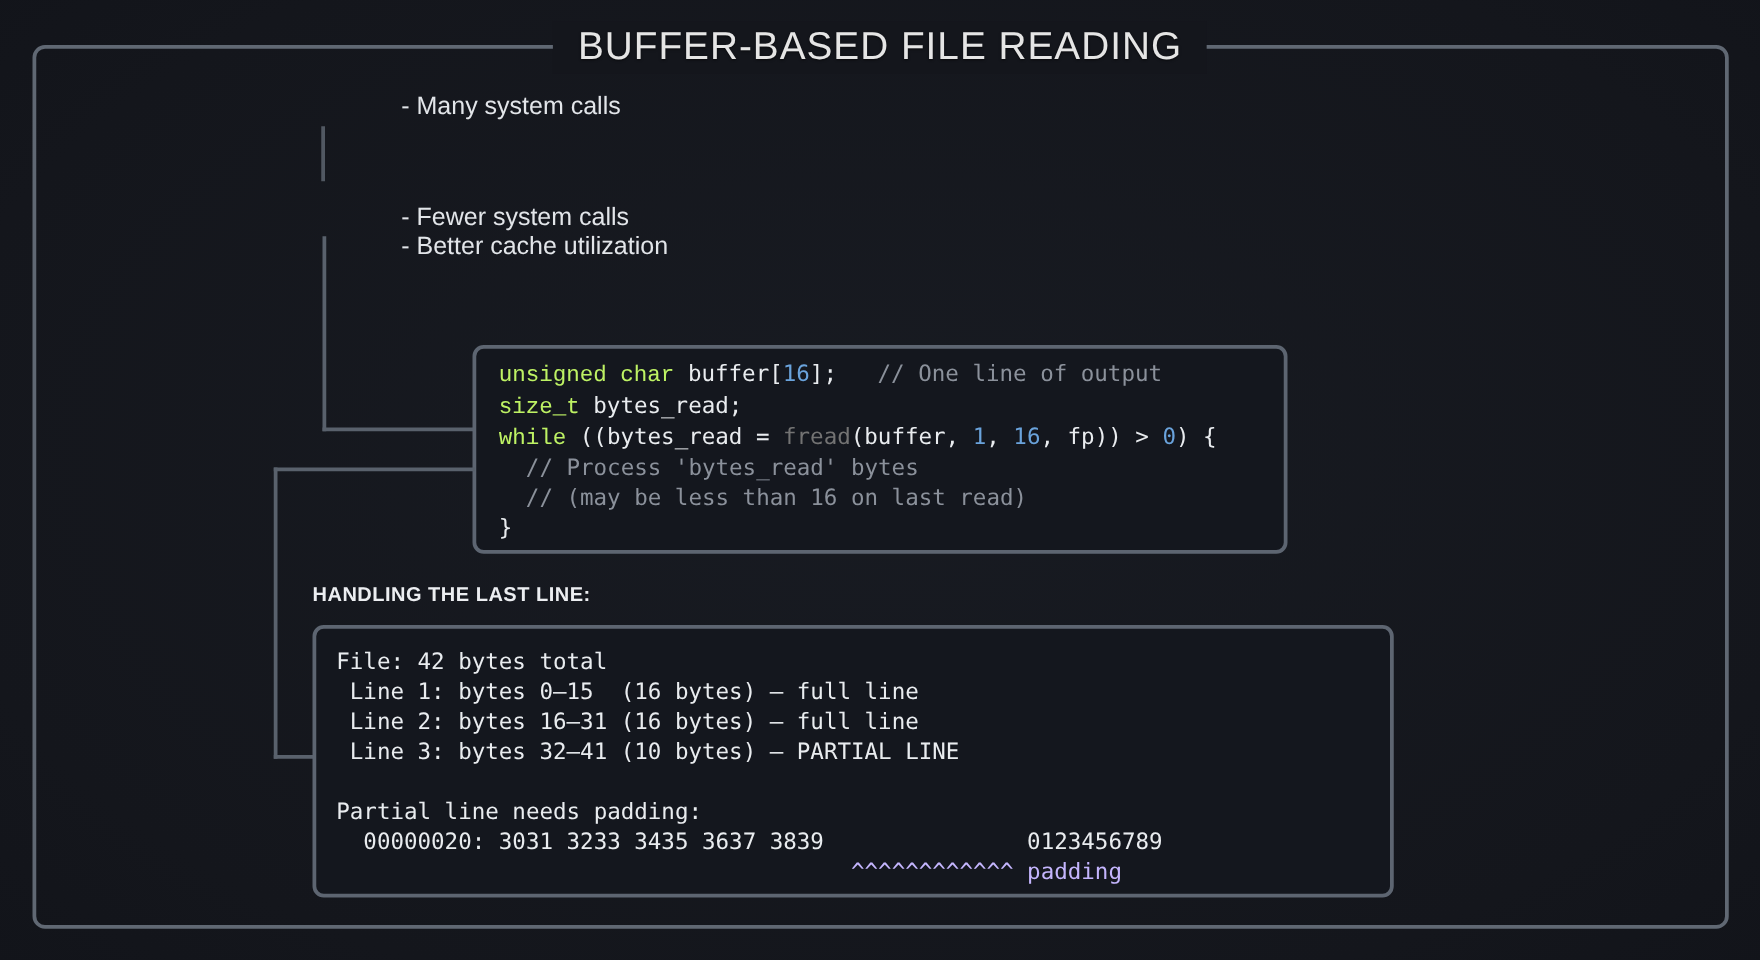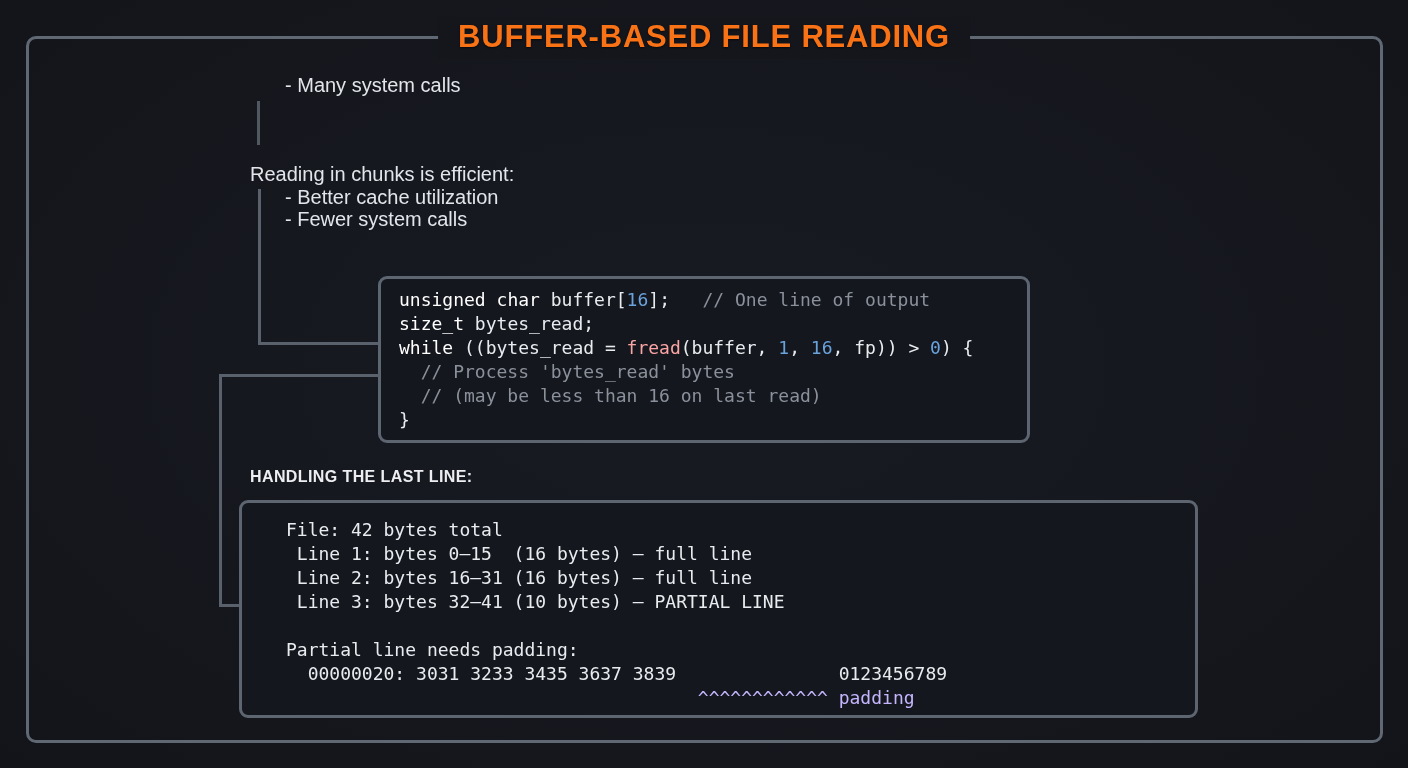--- a/index.html
+++ b/index.html
@@ -23,35 +23,35 @@
     border-radius: 10px;
   }
   .title {
     position: absolute;
     top: 17px;
     left: 50%;
     transform: translateX(-50%);
     background: #14161c;
     padding: 2px 20px 4px 20px;
     font-size: 31px;
-    font-weight: bold;
+    font-weight: normal;
     letter-spacing: 0.8px;
-    color: #f97316;
+    color: #e5e5e5;
     white-space: nowrap;
     text-shadow: 0 1px 2px rgba(0,0,0,0.6);
   }
   .text-block {
     position: absolute;
     color: #e2e5e9;
     font-size: 20px;
     line-height: 22.5px;
   }
   .text-block .heading { white-space: nowrap; }
   .text-block .bullets { padding-left: 35px; }
-  .text-block .bullets div { white-space: nowrap; }
+  .text-block .bullets div { white-space: nowrap; margin-left: 36px; }
   .hline, .vline { position: absolute; background: #59616c; }
   .subheading {
     position: absolute;
     color: #eceef1;
     font-size: 16px;
     font-weight: bold;
     letter-spacing: 0.4px;
     white-space: nowrap;
   }
   .panel {
@@ -62,25 +62,25 @@
   }
   .panel pre {
     font-family: "DejaVu Sans Mono", "Liberation Mono", monospace;
     font-size: 18px;
     line-height: 24px;
     color: #e9ecef;
     white-space: pre;
   }
   #code-box { left: 378px; top: 276px; width: 652px; height: 167px; }
   #code-box pre { padding: 9px 0 0 18px; }
-  #lastline-box { left: 239px; top: 500px; width: 959px; height: 218px; padding-left: 28px; }
+  #lastline-box { left: 250px; top: 500px; width: 865px; height: 218px; }
   #lastline-box pre { padding: 15px 0 0 16px; }
   .seg-pl  { color: #e9ecef; }
-  .seg-kw  { color: #ffffff; }
-  .seg-fn  { color: #fca5a5; }
+  .seg-kw  { color: #bef264; font-family: Liberation Mono, monospace; }
+  .seg-fn  { color: #737373; }
   .seg-num { color: #6aa3dc; text-align: center; }
   .seg-cm  { color: #8b919b; margin-top: 40px; }
   .seg-acc { color: #c4b5fd; }
   #vline1        { left: 257px; top: 101px; width: 3px;   height: 44px;  background: #515862; }
   #conn1-v       { left: 258px; top: 189px; width: 3px;   height: 156px; }
   #conn1-h       { left: 258px; top: 342px; width: 122px; height: 3px; }
   #conn2-h-top   { left: 219px; top: 374px; width: 161px; height: 3px; }
   #conn2-v       { left: 219px; top: 374px; width: 3px;   height: 233px; }
   #conn2-h-bot   { left: 219px; top: 604px; width: 34px;  height: 3px; }
   #sec1 { left: 250px; top: 74px; }
@@ -98,24 +98,23 @@
 
   <div class="text-block" id="sec1">
     <div class="bullets">
         <div>- Many system calls</div>
       </div>
   </div>
 
   <div class="vline" id="vline1"></div>
 
   <div class="text-block" id="sec2">
-    <div class="heading">Reading in chunks is efficient:</div>
     <div class="bullets">
+        <div>- Fewer system calls</div>
         <div>- Better cache utilization</div>
-        <div>- Fewer system calls</div>
       </div>
   </div>
 
   <div class="vline" id="conn1-v"></div>
   <div class="hline" id="conn1-h"></div>
 
   <div class="panel" id="code-box">
     <pre><div><span class="seg-kw">unsigned</span><span class="seg-pl"> </span><span class="seg-kw">char</span><span class="seg-pl"> buffer[</span><span class="seg-num">16</span><span class="seg-pl">];   </span><span class="seg-cm">// One line of output</span></div><div><span class="seg-kw">size_t</span><span class="seg-pl"> bytes_read;</span></div><div><span class="seg-kw">while</span><span class="seg-pl"> ((bytes_read = </span><span class="seg-fn">fread</span><span class="seg-pl">(buffer, </span><span class="seg-num">1</span><span class="seg-pl">, </span><span class="seg-num">16</span><span class="seg-pl">, fp)) &gt; </span><span class="seg-num">0</span><span class="seg-pl">) {</span></div><div><span class="seg-cm">  // Process 'bytes_read' bytes</span></div><div><span class="seg-cm">  // (may be less than 16 on last read)</span></div><div><span class="seg-pl">}</span></div></pre>
   </div>
 

